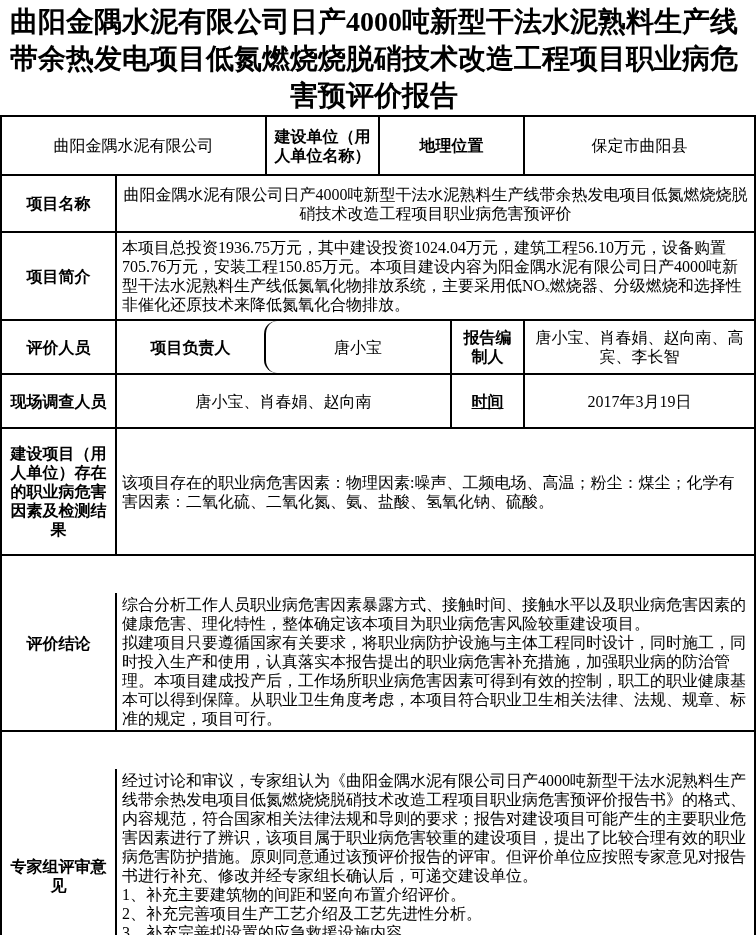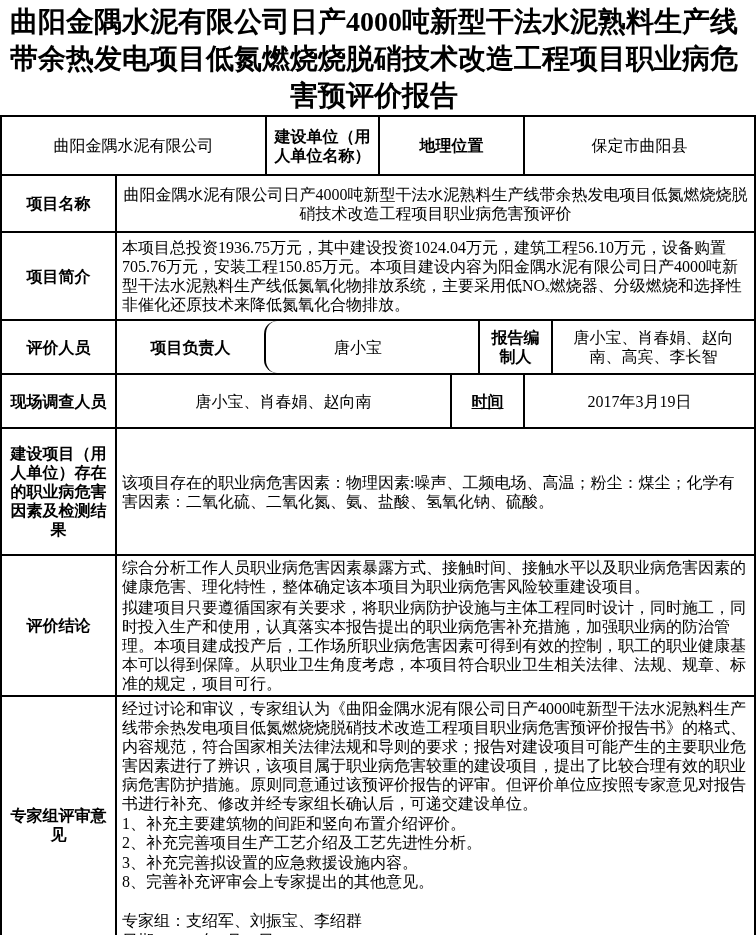--- a/index.html
+++ b/index.html
@@ -18,26 +18,26 @@
   }
   .trow { display:flex; align-items:stretch; }
   .trow + .trow { border-top:2px solid #000; }
   .c {
     box-sizing:border-box; padding:2px 5px;
     display:flex; flex-direction:column; justify-content:center;
     font-size:16px; line-height:19px; min-width:0;
   }
   .c + .c { border-left:2px solid #000; }
   .ctr { align-items:center; text-align:center; }
-  .lt  { justify-content:space-between; text-align:left; align-items:stretch; }
+  .lt  { justify-content:flex-start; text-align:left; align-items:stretch;margin-top:37px; }
   .vmid{ justify-content:center; text-align:left; align-items:stretch; }
   .lbl { font-weight:bold; }
   .w-label { flex:0 0 113px; }
   .w-a1 { flex:0 0 263px; } .w-a2 { flex:0 0 145px; } .w-rest { flex:1 1 auto; }
-  .w-d1 { flex:0 0 149px; } .w-d2 { flex:0 0 186px;border-radius:13px; } .w-d3 { flex:0 0 73px;margin-left:28px; }
+  .w-d1 { flex:0 0 149px; } .w-d2 { flex:0 0 186px;border-radius:13px; } .w-d3 { flex:0 0 73px; }
   .w-e1 { flex:0 0 335px; } .w-e2 { flex:0 0 73px;text-decoration:underline; }
   .h-a { min-height:57px; } .h-b { min-height:55px; } .h-c { min-height:86px; }
   .h-d { min-height:52px; } .h-e { min-height:52px; } .h-f { min-height:125px; }
   .h-g { min-height:139px; } .h-h { min-height:255px; }
   .line { min-height:19px; }
 </style>
 </head>
 <body>
 
 <div class="page">

